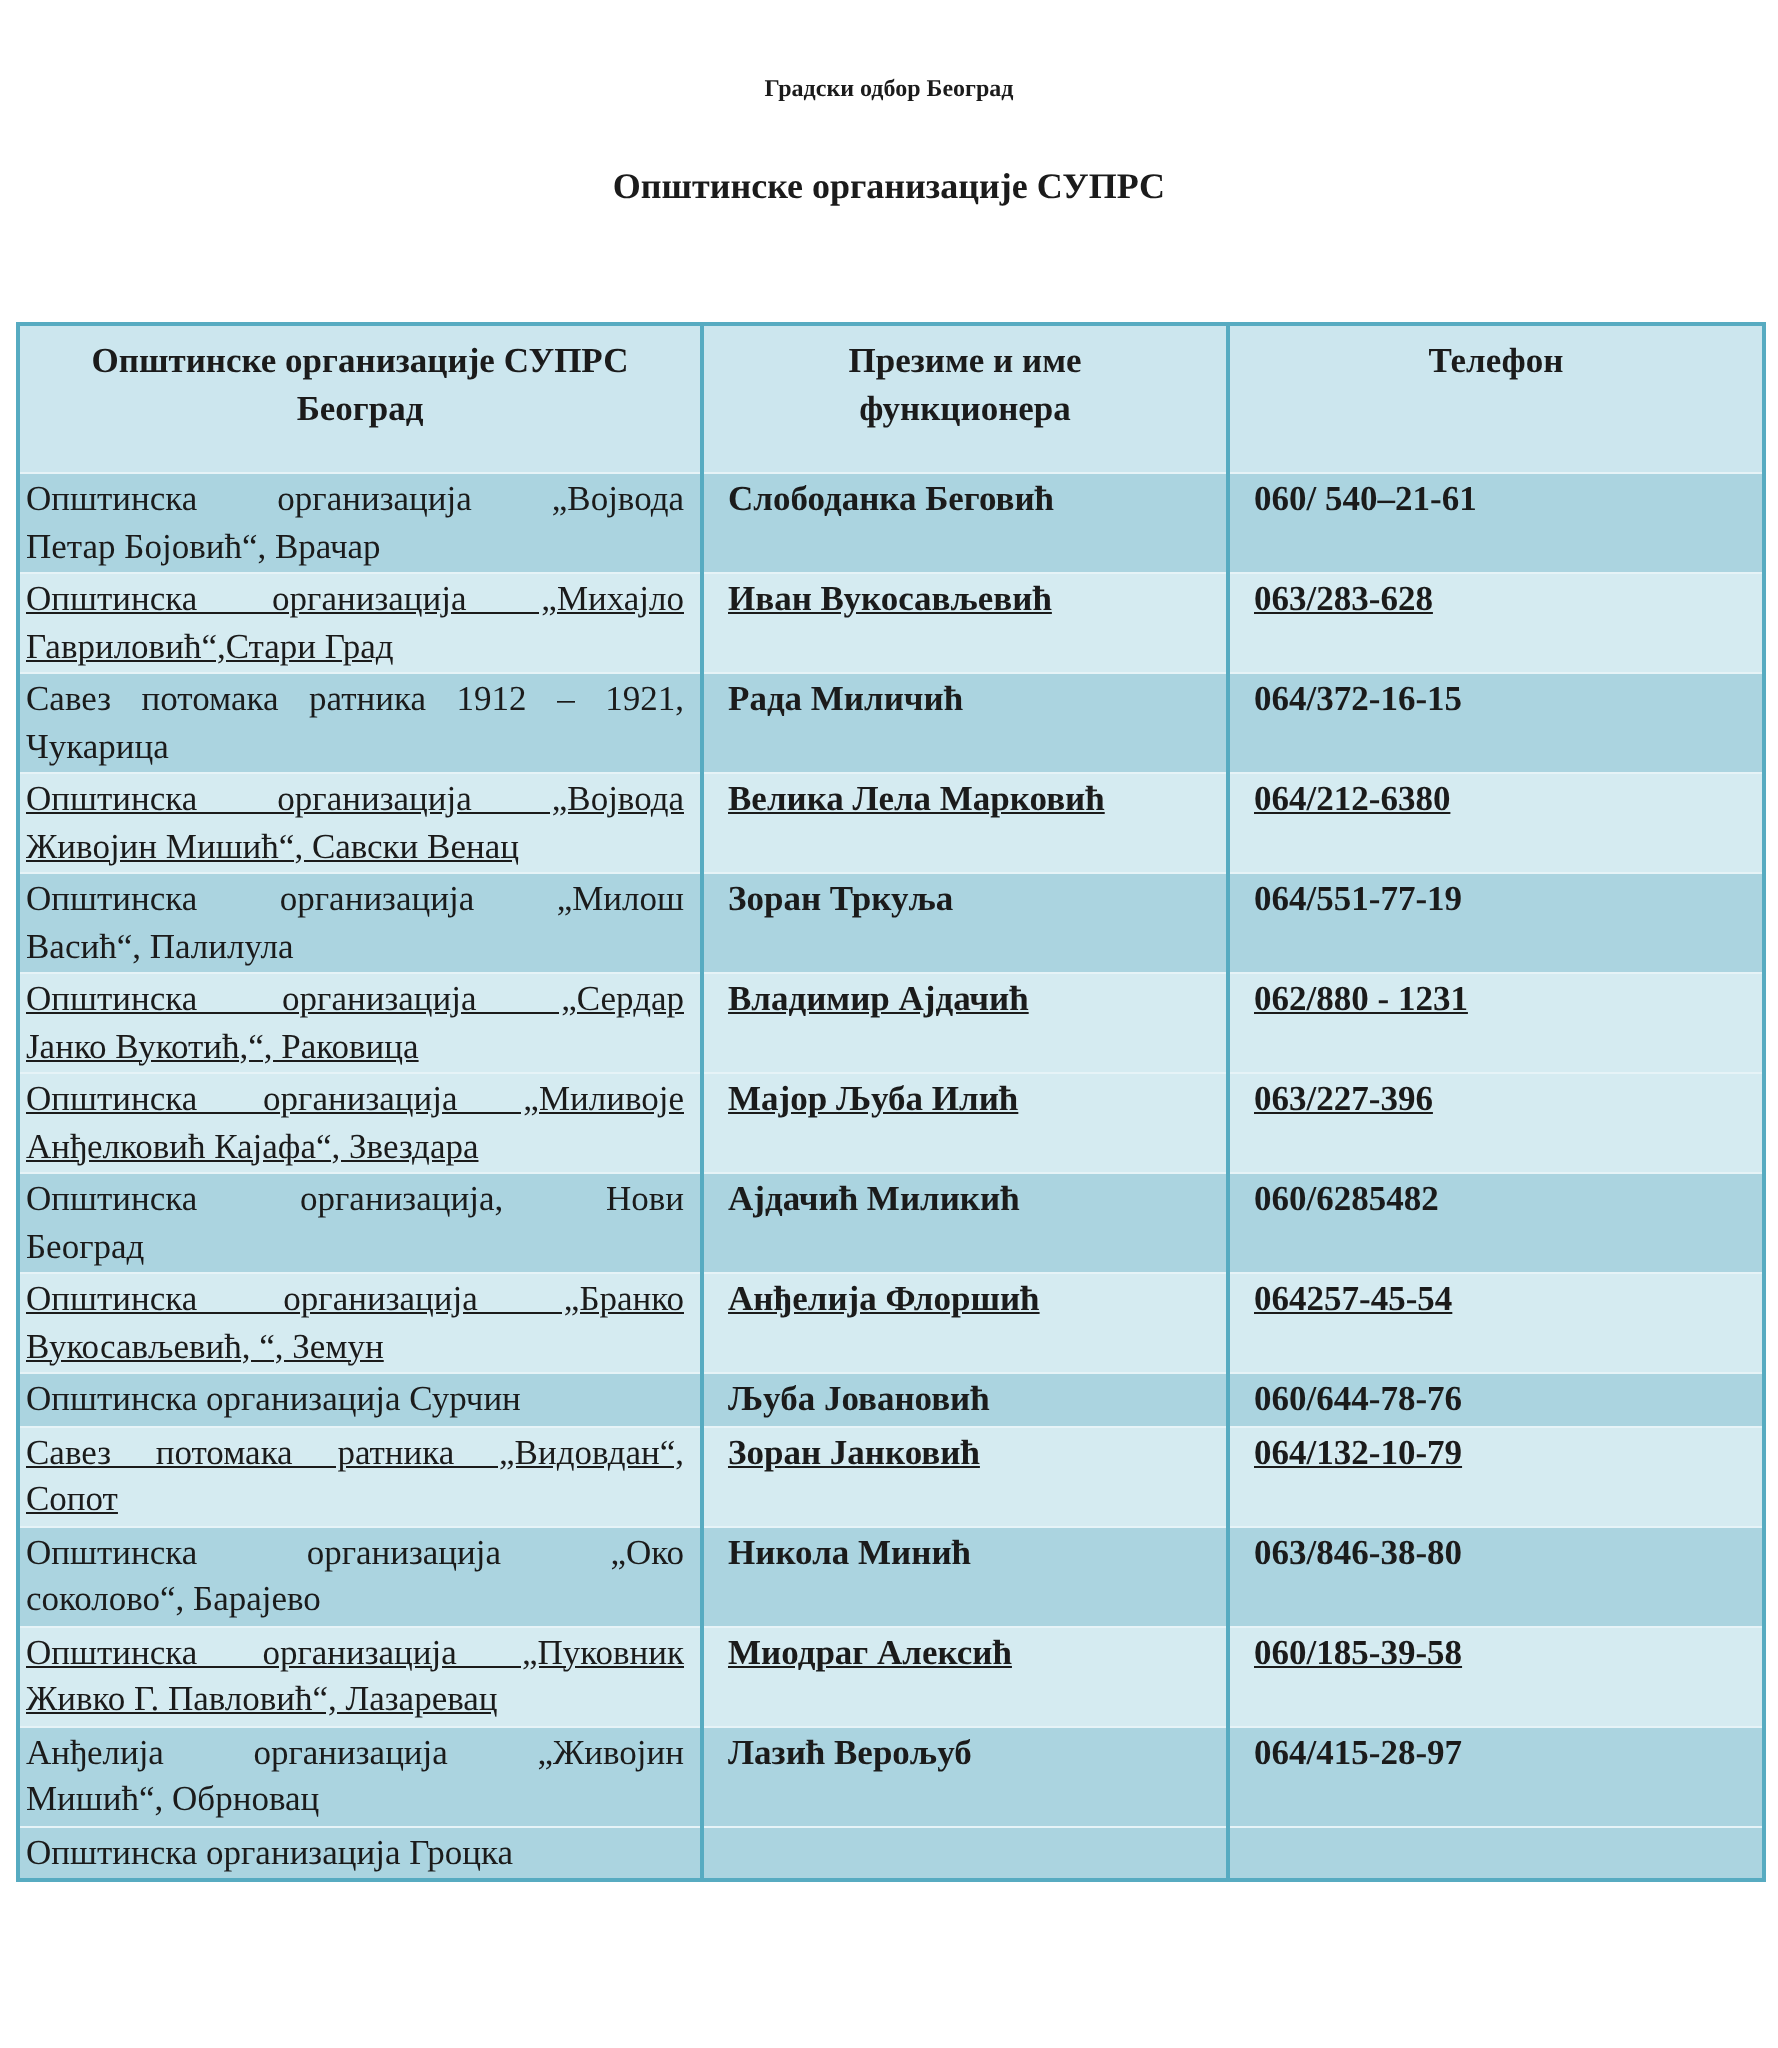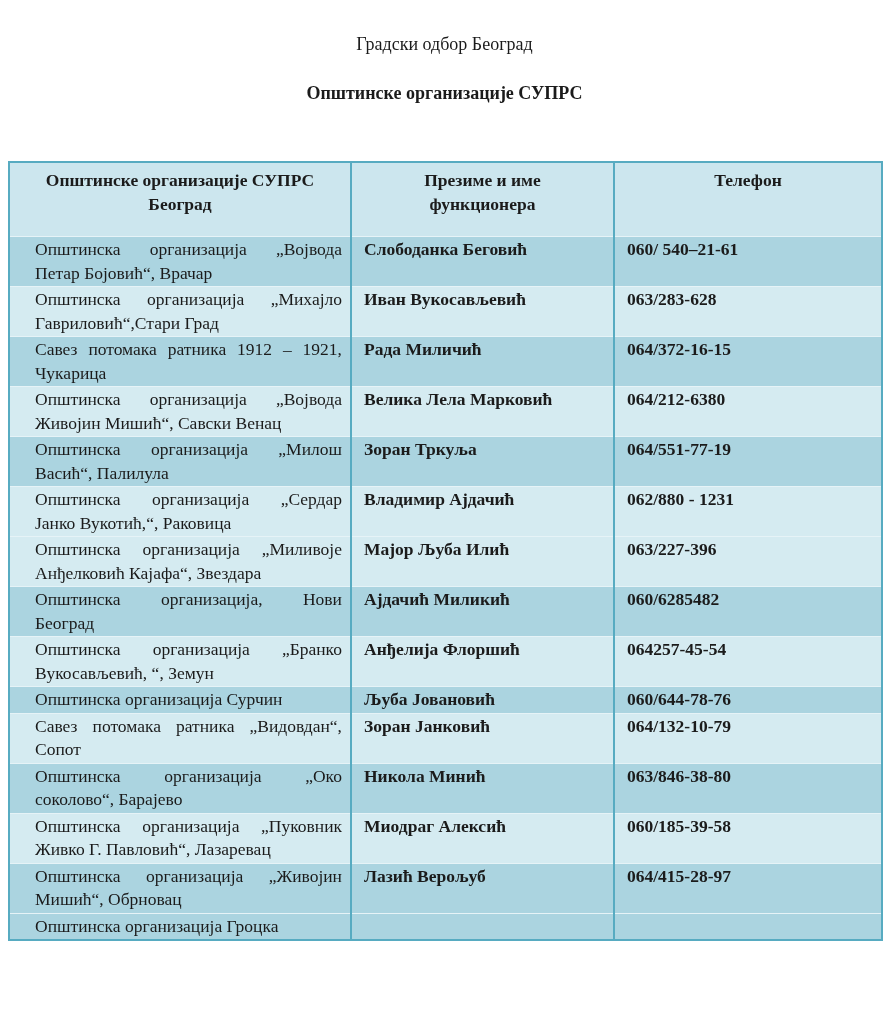--- a/index.html
+++ b/index.html
@@ -18,22 +18,22 @@
   }
   body {
     width: 889px;
     min-height: 1024px;
     font-family: "Liberation Serif", "DejaVu Serif", serif;
     color: var(--text);
   }
   .doc-title {
     margin: 34px 0 0 0;
     text-align: center;
-    font-size: 18px;
-    font-weight: normal;
+    font-size: 12px;
+    font-weight: bold;
     line-height: 21px;
   }
   .doc-subtitle {
     margin: 28px 0 0 0;
     text-align: center;
     font-size: 18px;
     font-weight: bold;
     line-height: 21px;
   }
   .table-wrap {
@@ -58,29 +58,29 @@
     padding: 5px 6px 20px 6px;
     line-height: 24px;
     white-space: pre-line;
     border-left: 2px solid var(--border);
     border-bottom: 1px solid var(--divider);
   }
   thead th:first-child { border-left: none; }
 
   tbody td {
     vertical-align: top;
-    padding: 1px 8px 1px 25px;
+    padding: 1px 8px 1px 3px;
     line-height: 23.5px;
     border-left: 2px solid var(--border);
     border-top: 1px solid var(--divider);
   }
   tbody td:first-child { border-left: none; }
 
   tbody tr.dark td  { background: var(--row-dark); }
-  tbody tr.light td { background: var(--row-light); }
+  tbody tr.light td { background: var(--row-light); text-decoration: underline; }
 
   td.org { text-align: left; }
   td.org .jl {
     text-align: justify;
     text-align-last: justify;
   }
   td.name, td.phone {
     font-weight: bold;
     padding-left: 12px;
   }
@@ -207,21 +207,21 @@
         <tr class="light">
           <td class="org">
             <div class="jl">Општинска организација „Пуковник</div>
             <div>Живко Г. Павловић“, Лазаревац</div>
           </td>
           <td class="name">Миодраг Алексић</td>
           <td class="phone">060/185-39-58</td>
         </tr>
         <tr class="dark">
           <td class="org">
-            <div class="jl">Општинска организација „Живојин</div>
+            <div class="jl">Анђелија организација „Живојин</div>
             <div>Мишић“, Обрновац</div>
           </td>
           <td class="name">Лазић Верољуб</td>
           <td class="phone">064/415-28-97</td>
         </tr>
         <tr class="dark">
           <td class="org">
             <div>Општинска организација Гроцка</div>
           </td>
           <td class="name"></td>

